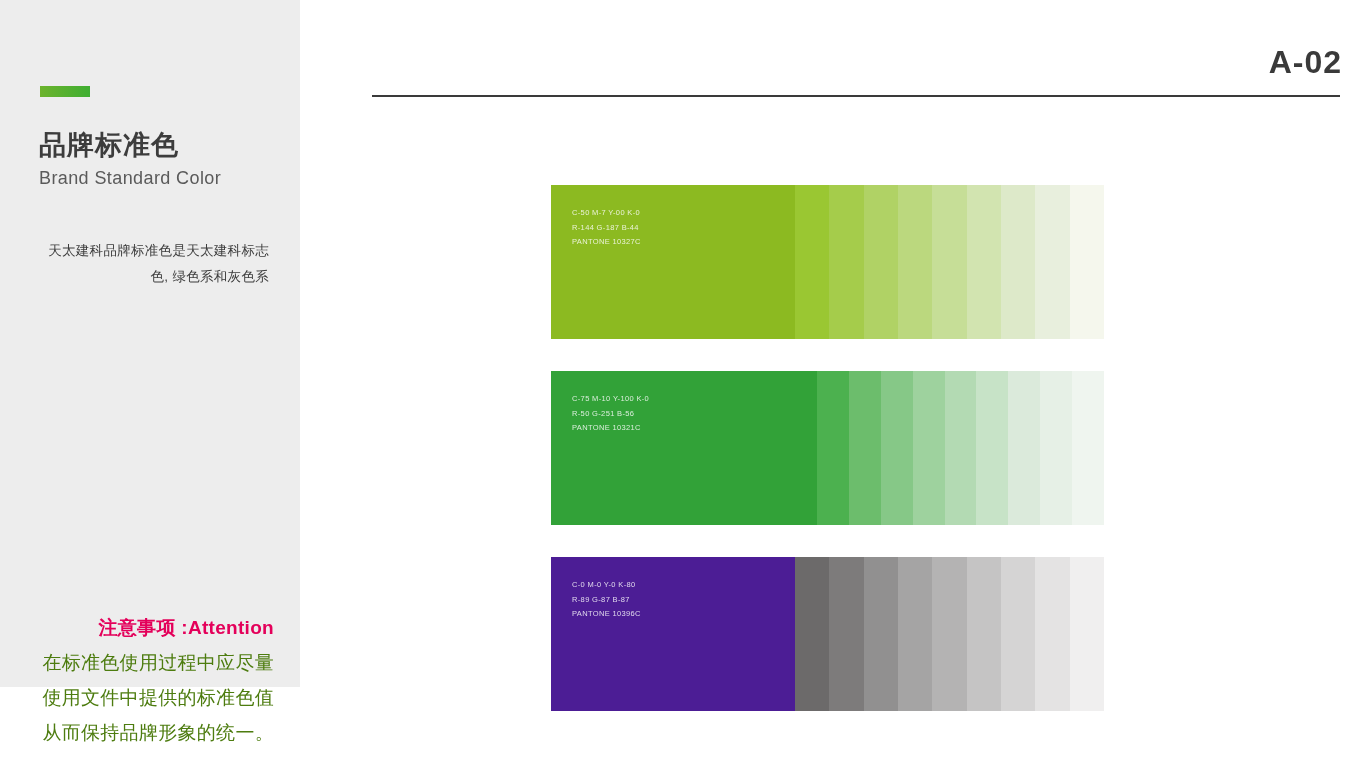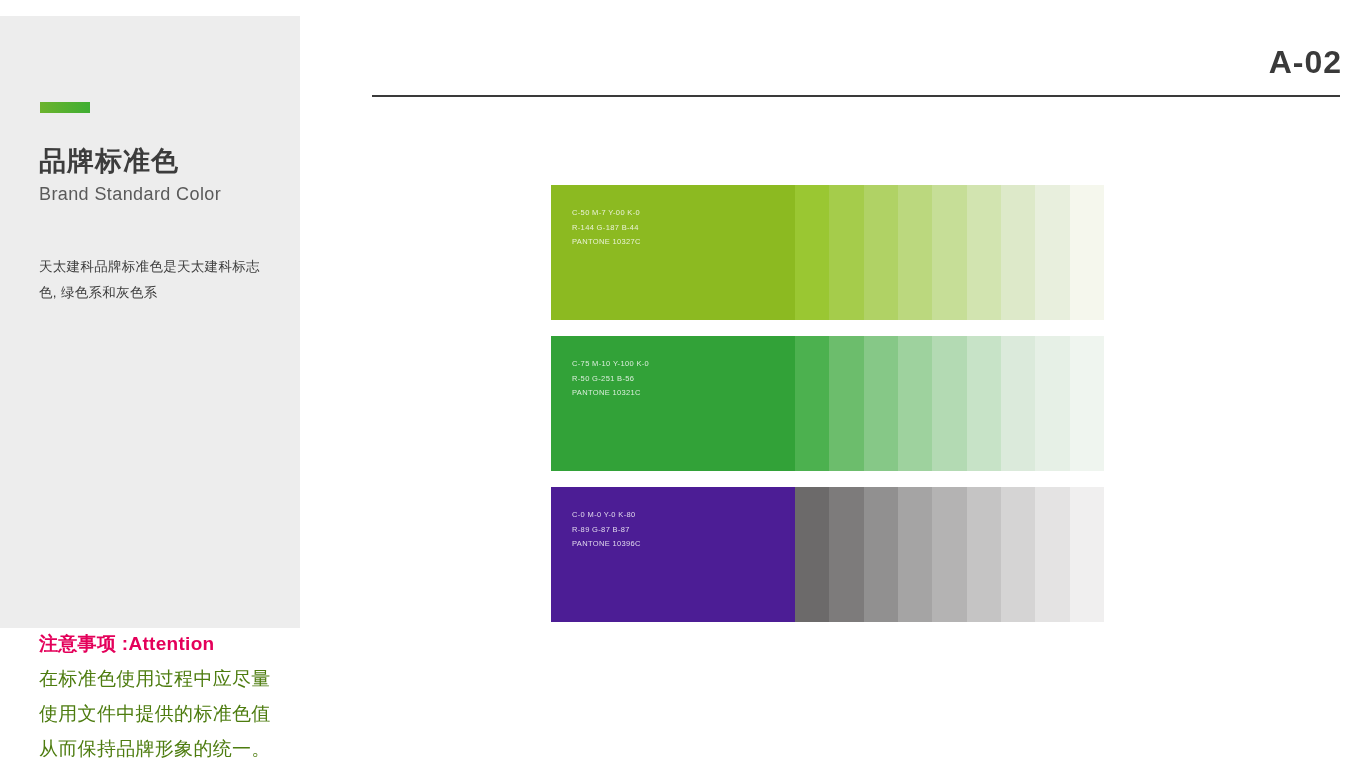--- a/index.html
+++ b/index.html
@@ -12,24 +12,25 @@
     background: #ffffff;
     font-family: "Liberation Sans", "DejaVu Sans", sans-serif;
     overflow: hidden;
     position: relative;
   }
 
   
   .sidebar {
     position: absolute;
     left: 0;
-    top: 16px;
+    top: 0;
     width: 300px;
-    height: 612px;
+    height: 687px;
     background: #ededed;
+    text-align: right;
   }
   .accent-bar {
     position: absolute;
     left: 40px;
     top: 86px;
     width: 50px;
     height: 11px;
     background: linear-gradient(to right, #6cb32d, #3fae32);
   }
   .title-zh {
@@ -103,22 +104,22 @@
   
   .swatches {
     position: absolute;
     left: 551px;
     top: 185px;
     width: 553px;
   }
   .swatch-row {
     position: relative;
     display: flex;
-    height: 135px;
-    margin-bottom: 16px;
+    height: 154px;
+    margin-bottom: 32px;
   }
   .swatch-main {
     position: relative;
     flex: 0 0 244px;
     height: 100%;
   }
   .swatch-labels {
     position: absolute;
     left: 21px;
     top: 21px;
@@ -173,21 +174,21 @@
         <div class="tint" style="background: rgb(176, 210, 101);"></div>
         <div class="tint" style="background: rgb(187, 216, 126);"></div>
         <div class="tint" style="background: rgb(198, 222, 151);"></div>
         <div class="tint" style="background: rgb(210, 228, 176);"></div>
         <div class="tint" style="background: rgb(221, 233, 201);"></div>
         <div class="tint" style="background: rgb(232, 239, 221);"></div>
         <div class="tint" style="background: rgb(245, 247, 237);"></div>
       </div>
     </div>
     <div class="swatch-row">
-      <div class="swatch-main" style="background: rgb(50, 162, 56);">
+      <div class="swatch-main" style="background: rgb(50, 162, 56); padding-left: 22px;">
         <div class="swatch-labels">
           <div>C-75 M-10 Y-100 K-0</div>
           <div>R-50 G-251 B-56</div>
           <div>PANTONE 10321C</div>
         </div>
       </div>
       <div class="tints">
         <div class="tint" style="background: rgb(76, 177, 79);"></div>
         <div class="tint" style="background: rgb(108, 189, 108);"></div>
         <div class="tint" style="background: rgb(134, 200, 135);"></div>

